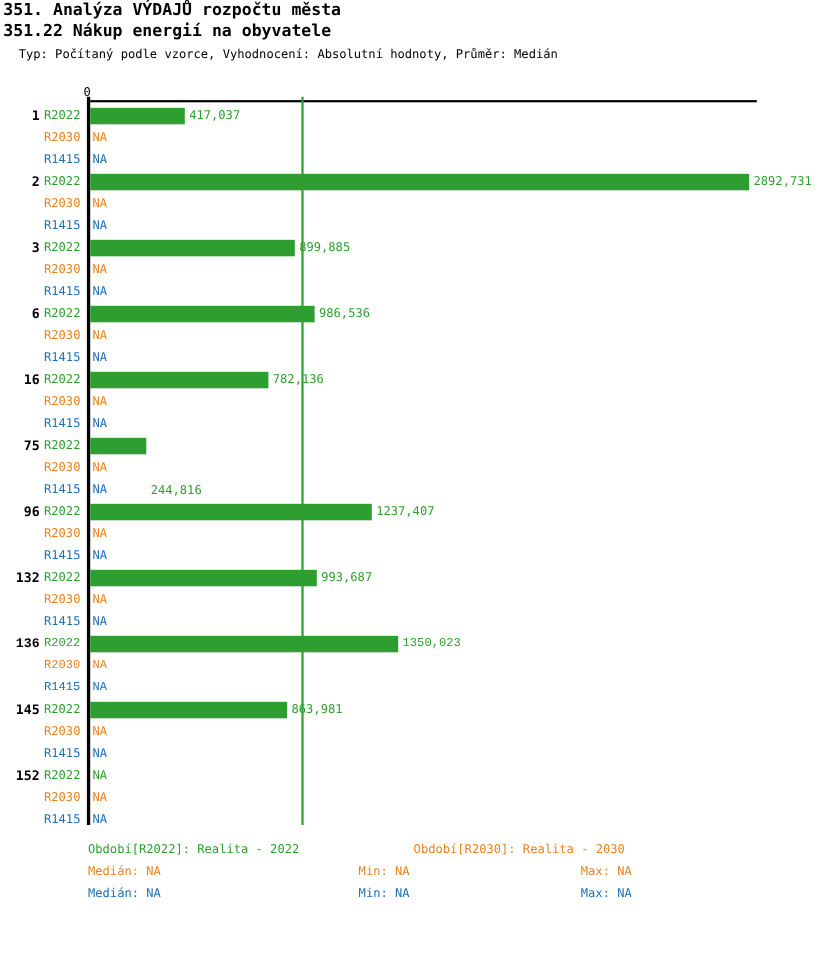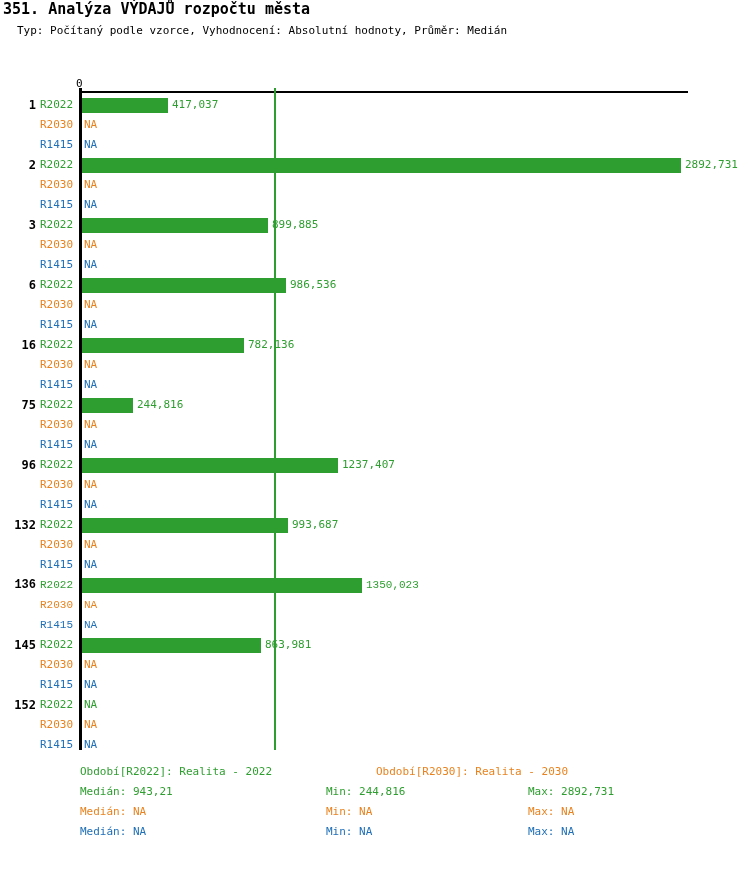--- a/index.html
+++ b/index.html
@@ -143,20 +143,21 @@
   .stats-row { position: relative; height: 20px; width: 750px; }
   .st-c1 { position: absolute; left: 80px; font-size: 11px; line-height: 20px; white-space: pre; }
   .st-c2 { position: absolute; left: 326px; font-size: 11px; line-height: 20px; white-space: pre; }
   .st-c3 { position: absolute; left: 528px; font-size: 11px; line-height: 20px; white-space: pre; }
 </style>
 </head>
 <body>
 
 <div id="header">
   <div class="title-line" id="title-main">351. Analýza VÝDAJŮ rozpočtu města</div>
+  <div class="title-line" id="subtitle-line">351.22 Nákup energií na obyvatele</div>
   <div class="meta-line">Typ: Počítaný podle vzorce, Vyhodnocení: Absolutní hodnoty, Průměr: Medián</div>
 </div>
 
 <div id="plot">
   <div id="zero-label">0</div>
   <div id="top-rule"></div>
   <div id="axis-zero"></div>
   <div id="median-line"></div>
   <div id="groups">
       <div class="group" style="top: 17px; height: 60px;">
@@ -237,21 +238,21 @@
         <div class="srow" style="top: 40px;">
           <span class="srow-label s-R1415">R1415</span>
           <span class="na-value s-R1415">NA</span>
         </div>
       </div>
       <div class="group" style="top: 317px; height: 60px;">
         <div class="grp-num" style="top: 0px;">75</div>
         <div class="srow" style="top: 0px;">
           <span class="srow-label s-R2022">R2022</span>
           <div class="bar b-R2022" style="width: 51px;"></div>
-          <span class="bar-value s-R2022" style="left: 137px;">244,816</span>
+          <span class="bar-value s-R2022" style="left: 137px; margin-top: 41px;">244,816</span>
         </div>
         <div class="srow" style="top: 20px;">
           <span class="srow-label s-R2030">R2030</span>
           <span class="na-value s-R2030">NA</span>
         </div>
         <div class="srow" style="top: 40px;">
           <span class="srow-label s-R1415">R1415</span>
           <span class="na-value s-R1415">NA</span>
         </div>
       </div>
@@ -334,25 +335,20 @@
           <span class="na-value s-R1415">NA</span>
         </div>
       </div>
     </div>
 </div>
 
 <div id="legend">
   <div class="legend-row">
     <span class="lg-c1 s-R2022">Období[R2022]: Realita - 2022</span>
     <span class="lg-c2 s-R2030">Období[R2030]: Realita - 2030</span>
-  </div>
-  <div class="stats-row">
-    <span class="st-c1 s-R2022">Medián: 943,21</span>
-    <span class="st-c2 s-R2022">Min: 244,816</span>
-    <span class="st-c3 s-R2022">Max: 2892,731</span>
   </div>
   <div class="stats-row">
     <span class="st-c1 s-R2030">Medián: NA</span>
     <span class="st-c2 s-R2030">Min: NA</span>
     <span class="st-c3 s-R2030">Max: NA</span>
   </div>
   <div class="stats-row">
     <span class="st-c1 s-R1415">Medián: NA</span>
     <span class="st-c2 s-R1415">Min: NA</span>
     <span class="st-c3 s-R1415">Max: NA</span>

